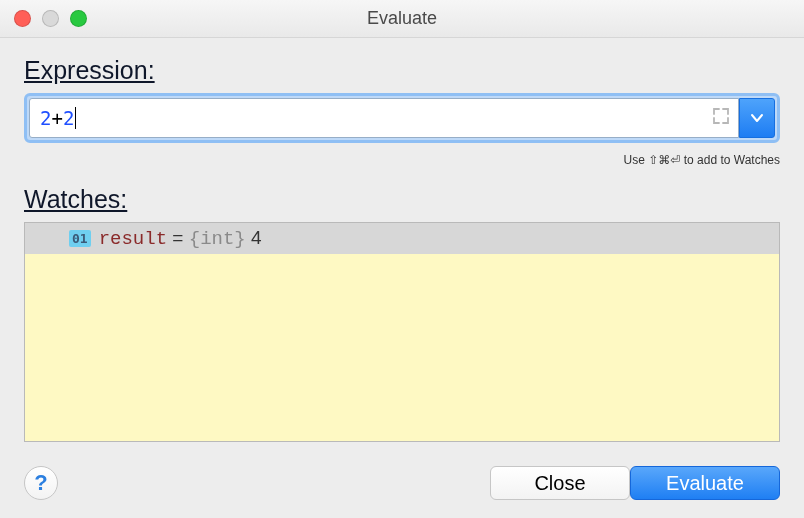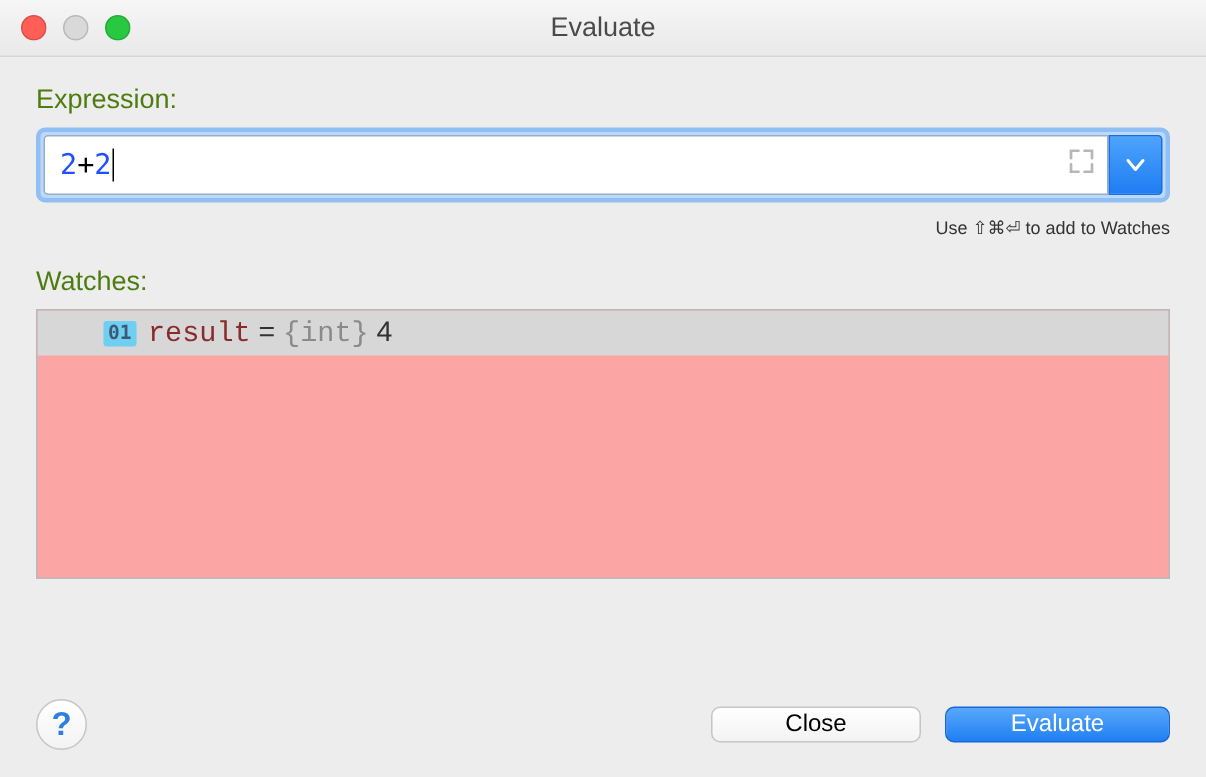--- a/index.html
+++ b/index.html
@@ -36,23 +36,24 @@
     .title {
       flex: 1;
       text-align: center;
       font-size: 18px;
       color: #4a4a4a;
     }
     .content {
       padding: 18px 24px 20px 24px;
     }
     .label {
-      font-size: 18px;
-      color: #4d7c0f;
+      font-size: 25px;
+      color: #0f172a;
       margin-bottom: 8px;
+      text-decoration: underline;
     }
     .expr-wrap {
       position: relative;
       border: 3px solid #8fbff4;
       border-radius: 6px;
       background: #bed9f8;
       padding: 2px;
       display: flex;
       align-items: stretch;
       height: 50px;
@@ -97,22 +98,22 @@
     }
     .hint {
       text-align: right;
       font-size: 12px;
       color: #333;
       margin-top: 10px;
       margin-bottom: 18px;
     }
     .result-box {
       border: 1px solid #b9b9b9;
-      background: #fca5a5;
-      height: 180px;
+      background: #fef9c3;
+      height: 220px;
       overflow: auto;
     }
     .result-row {
       background: #d7d7d7;
       padding: 4px 10px 4px 44px;
       display: flex;
       align-items: center;
       gap: 8px;
       font-size: 19px;
     }
@@ -145,26 +146,25 @@
       color: #2b7fe0;
       font-size: 22px;
       font-weight: 600;
       display: flex;
       align-items: center;
       justify-content: center;
       cursor: pointer;
     }
     .spacer { flex: 1; }
     .btn {
-      height: 24px;
+      height: 34px;
       min-width: 140px;
       border-radius: 6px;
-      font-size: 16px;
+      font-size: 20px;
       padding: 0 20px;
-      margin-left: 16px;
       cursor: pointer;
       border: 1px solid #c6c6c6;
       background: linear-gradient(#fff, #f3f3f3);
     }
     .btn.primary {
       border: 1px solid #1567da;
       background: linear-gradient(#59a7fb, #1f7ff3);
       color: #fff;
       min-width: 150px;
     }

